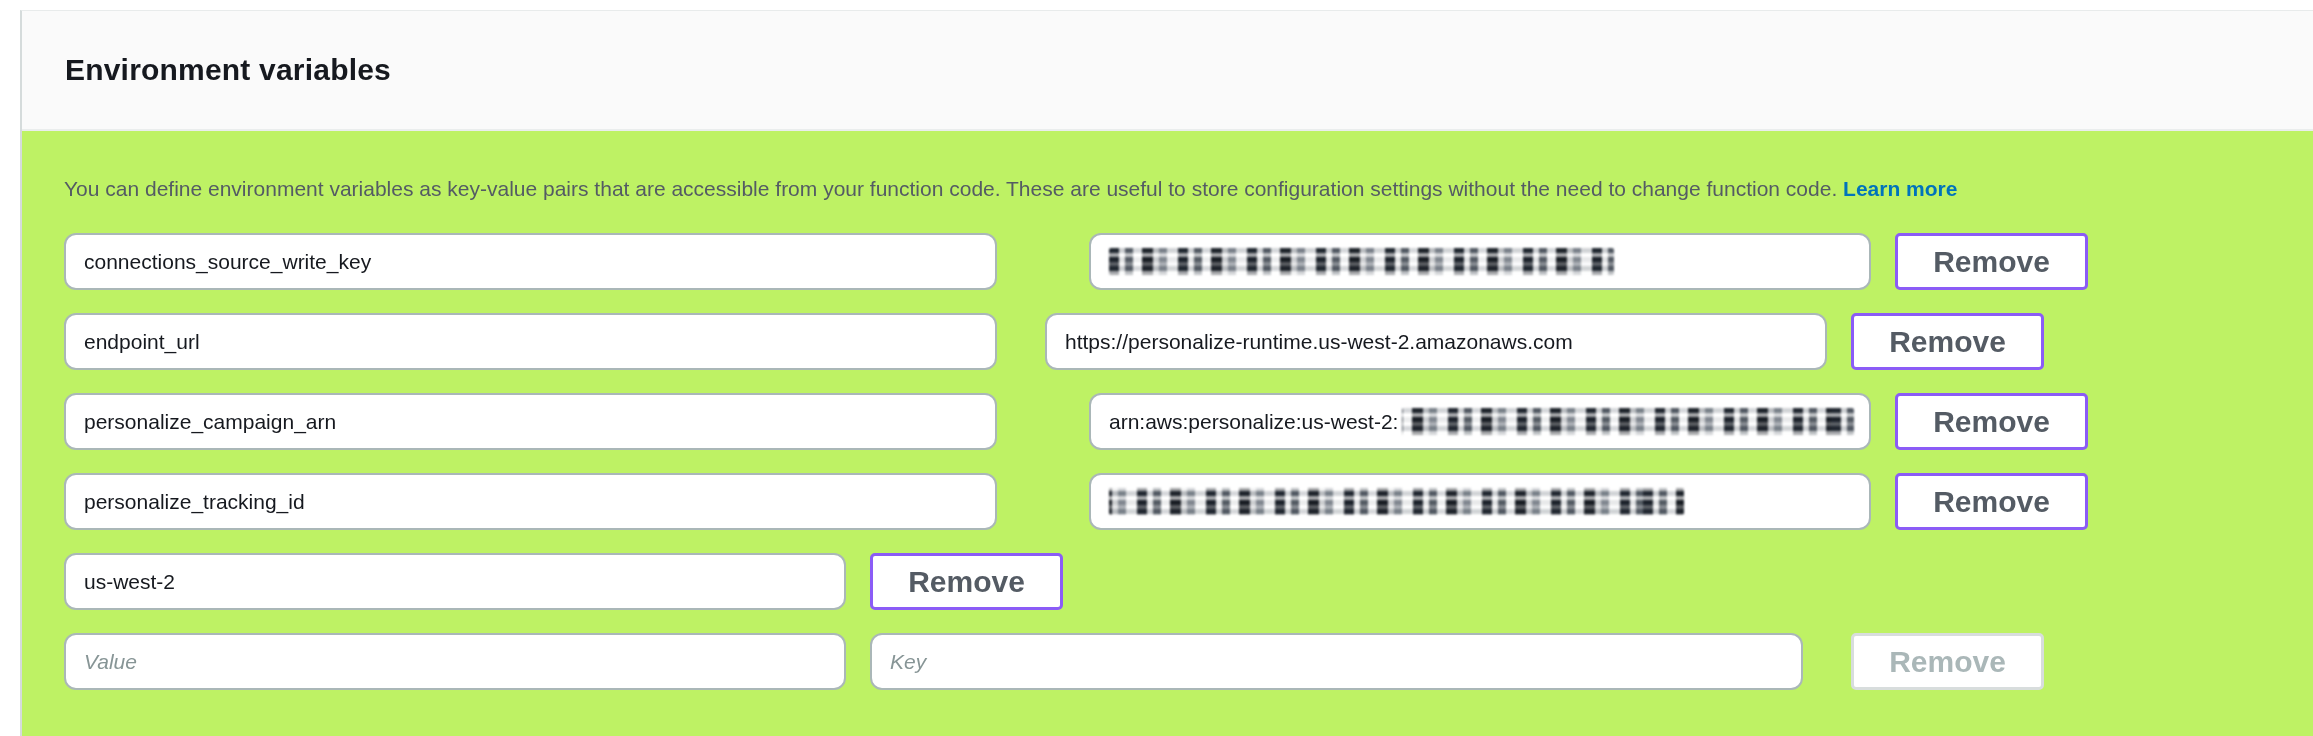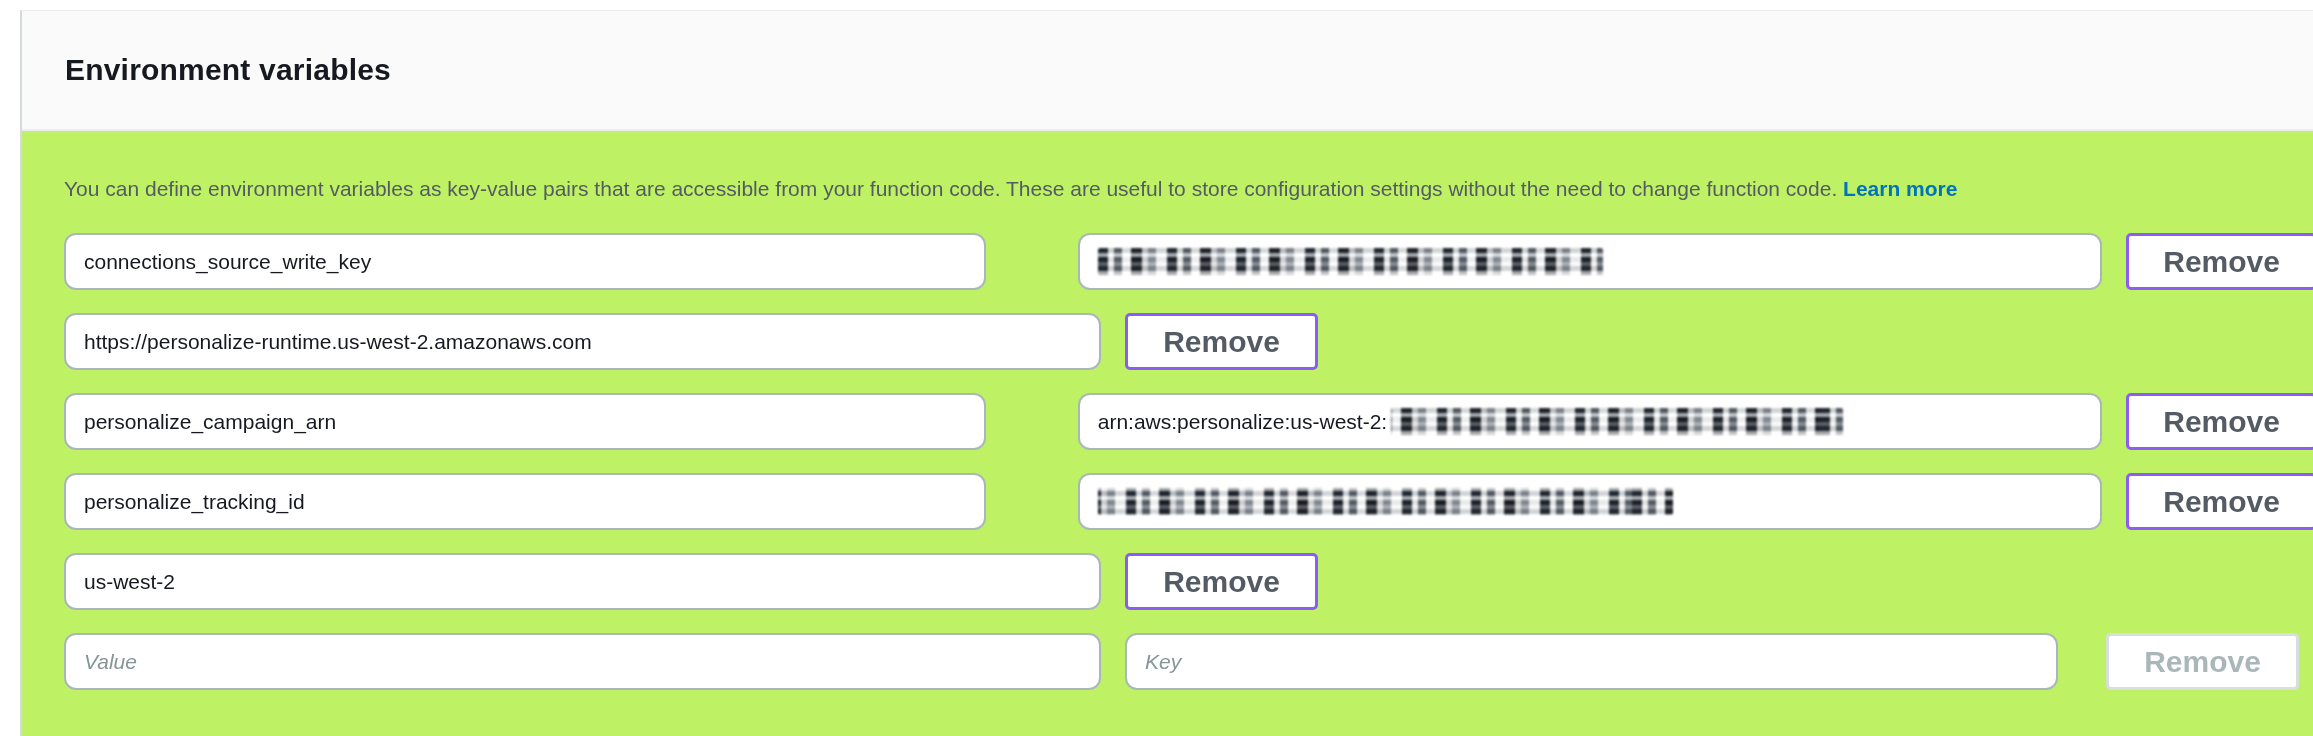--- a/index.html
+++ b/index.html
@@ -68,21 +68,21 @@
     color:#16191f;
     padding:0 18px;
     outline:none;
   }
   .field::placeholder{
     color:#879596;
     font-style:italic;
     opacity:1;
   }
   .key-field{ width:933px; margin-right:48px; }
-  .value-field{ width:1037px; margin-right:24px; }
+  .value-field{ width:782px; margin-right:24px; }
   .value-box{
     display:flex;
     align-items:center;
     overflow:hidden;
     margin-left:44px;
   }
   .value-box .prefix{
     white-space:nowrap;
     color:#16191f;
   }
@@ -150,20 +150,21 @@
 
       <div class="row">
         <input class="field key-field" type="text" readonly="" value="connections_source_write_key" style="">
         <div class="field value-field value-box">
           <span class="redacted rw-a"></span>
         </div>
         <button class="btn">Remove</button>
       </div>
 
       <div class="row">
+        <input class="field key-field" type="text" readonly="" value="endpoint_url" style="">
         <input class="field value-field" type="text" readonly="" value="https://personalize-runtime.us-west-2.amazonaws.com" style="">
         <button class="btn">Remove</button>
       </div>
 
       <div class="row">
         <input class="field key-field" type="text" readonly="" value="personalize_campaign_arn" style="">
         <div class="field value-field value-box">
           <span class="prefix">arn:aws:personalize:us-west-2:</span>
           <span class="redacted rw-b"></span>
         </div>

